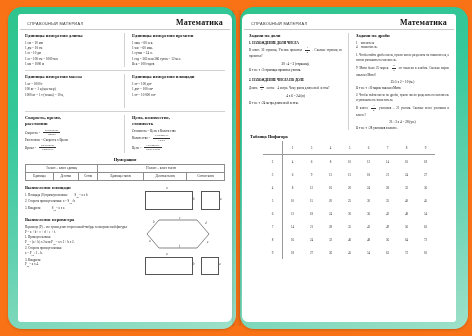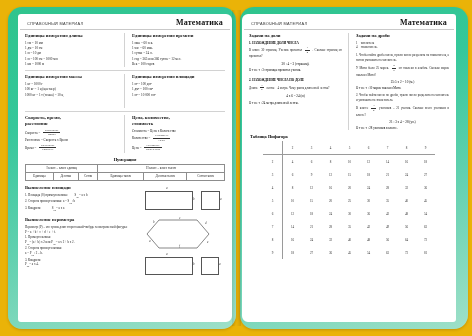--- a/index.html
+++ b/index.html
@@ -1,21 +1,21 @@
 <!DOCTYPE html>
 <html><head>
 <meta charset="utf-8">
 <style>
   html,body{margin:0;padding:0;}
   body{
     width:472px;height:336px;overflow:hidden;
     background:#ffffff;
     font-family:"Liberation Serif", serif;
   }
-  .spread{position:relative;width:472px;height:336px;background:#eab308;}
+  .spread{position:relative;width:472px;height:336px;background:#f97316;}
 
   
   .cover{
     position:absolute;top:7px;height:322px;
     border-radius:14px;
     background:linear-gradient(160deg,#2fc48d 0%,#35c79a 30%,#5fd0ae 60%,#9ee0c9 100%);
     box-shadow:0 1px 3px rgba(0,0,0,.18);
   }
   .cover.left{left:8px;width:228px;}
   .cover.right{left:240px;width:228px;}

